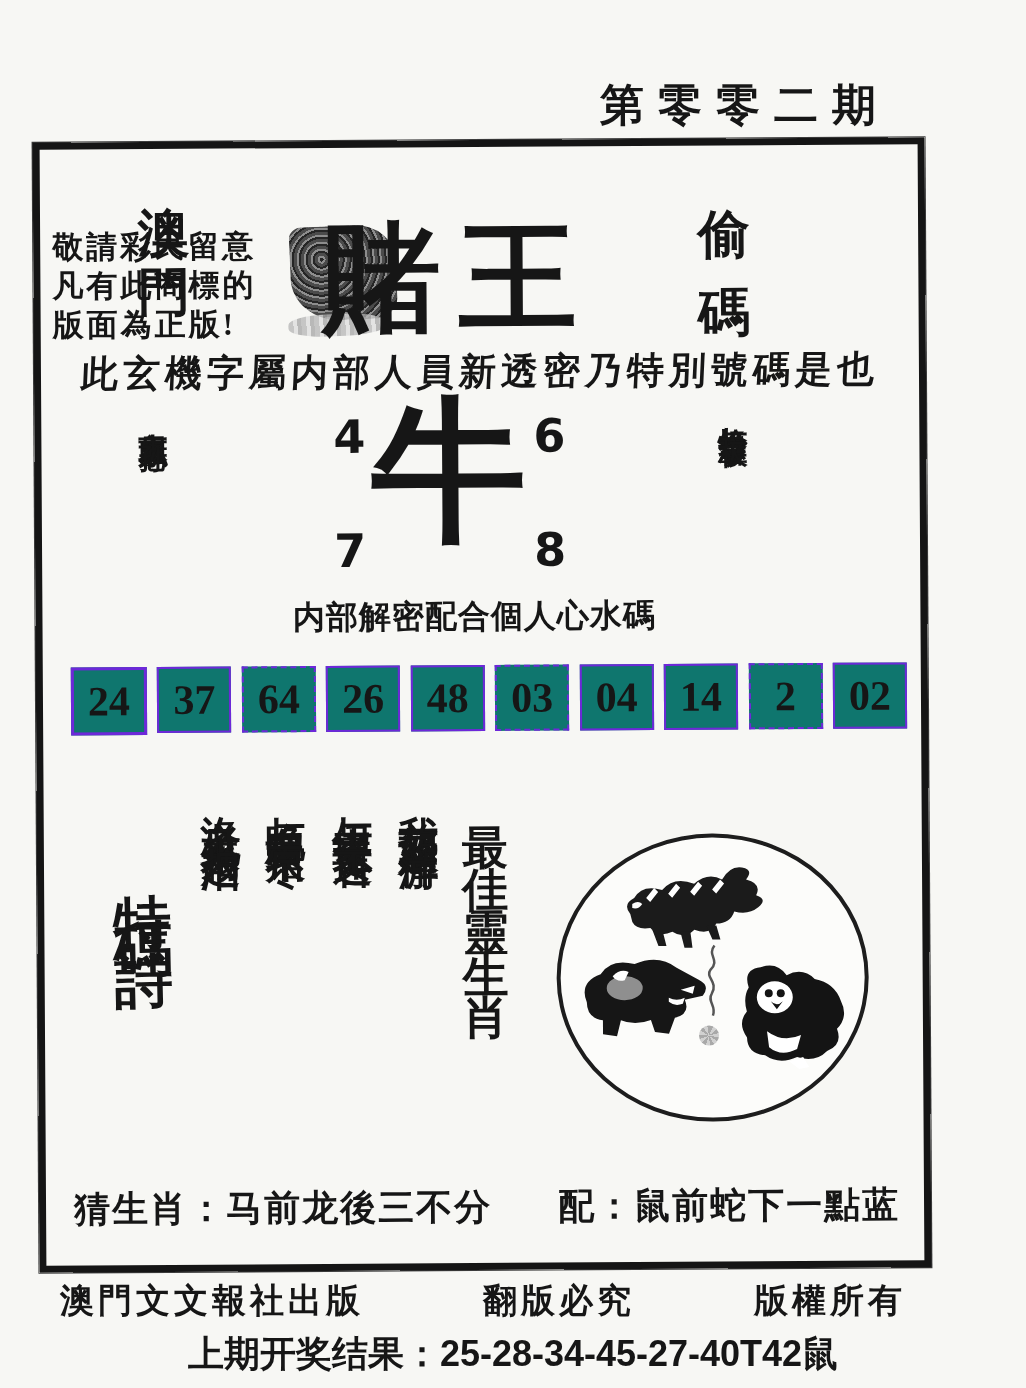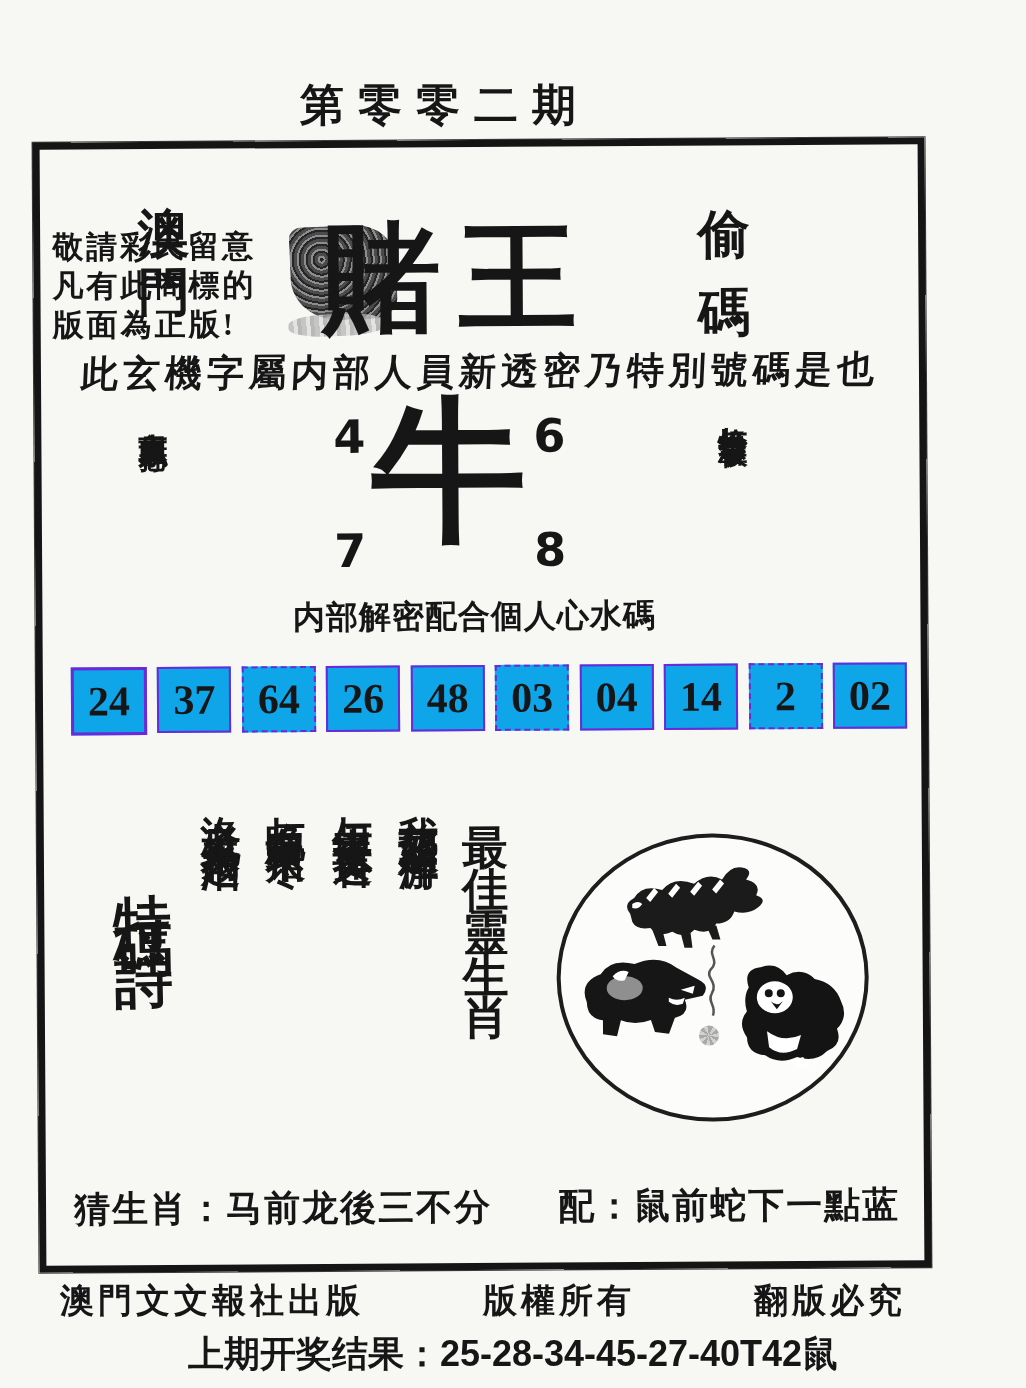--- a/index.html
+++ b/index.html
@@ -5,21 +5,21 @@
   html,body{margin:0;padding:0;overflow:hidden;}
   body{
     width:1026px;height:1388px;position:relative;
     background:#f7f7f4;color:#161616;
     font-family:"Liberation Serif","DejaVu Serif",serif;
   }
   .abs{position:absolute;}
   .v{writing-mode:vertical-rl;text-orientation:upright;}
 
   .issue-title{
-    left:0;top:76px;width:890px;text-align:center;
+    left:0;top:76px;width:890px;text-align:right;
     font-size:44px;letter-spacing:14px;font-weight:600;
   }
 
   .main-box{
     left:36px;top:140px;width:878px;height:1116px;
     border:7px solid #151515;transform:rotate(-0.35deg);
     box-shadow:0 0 0 1px #3c3c3c;
   }
 
   
@@ -83,21 +83,21 @@
     font-family:"Liberation Sans","DejaVu Sans",sans-serif;
   }
 
   
   .numbers-row{
     left:28px;top:518px;width:836px;display:flex;justify-content:space-between;
   }
   .num-box{
     width:70px;height:62px;border:2px solid #6d28d9;
     display:flex;align-items:center;justify-content:center;
-    font-size:42px;font-weight:600;background:#0ea5e9;
+    font-size:42px;font-weight:600;background:#0f766e;
   }
   .num-box:nth-child(1){border-width:3px;}
   .num-box:nth-child(3),.num-box:nth-child(6),.num-box:nth-child(9){border-style:dashed;}
 
   
   .poem-title{
     left:58px;top:698px;font-size:58px;letter-spacing:28px;font-weight:900;
     transform:rotate(-1deg);
   }
   .poem-col{
@@ -227,19 +227,19 @@
     <span>猜生肖：</span><span>马前龙後三不分</span>
   </div>
   <div class="abs hint-right">
     <span>配：</span><span>鼠前蛇下一點蓝</span>
   </div>
 
 </div>
 
 <div class="abs publisher-row">
   <span>澳門文文報社出版</span>
+  <span>翻版必究</span>
   <span>版權所有</span>
-  <span>翻版必究</span>
 </div>
 
 <div class="abs result-line">
   <span>上期开奖结果：</span><span>25-28-34-45-27-40T42鼠</span>
 </div>
 
 </body></html>

